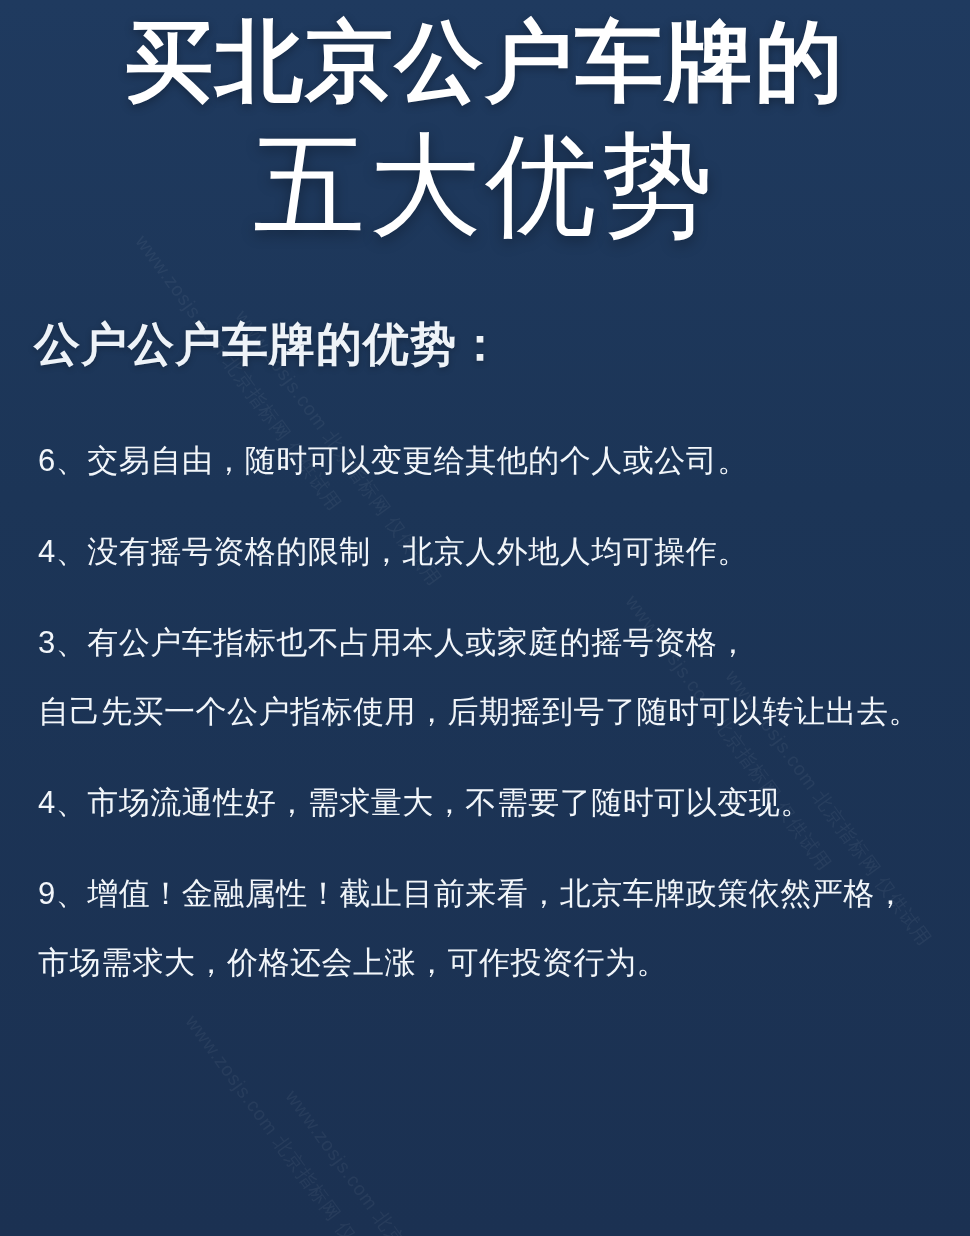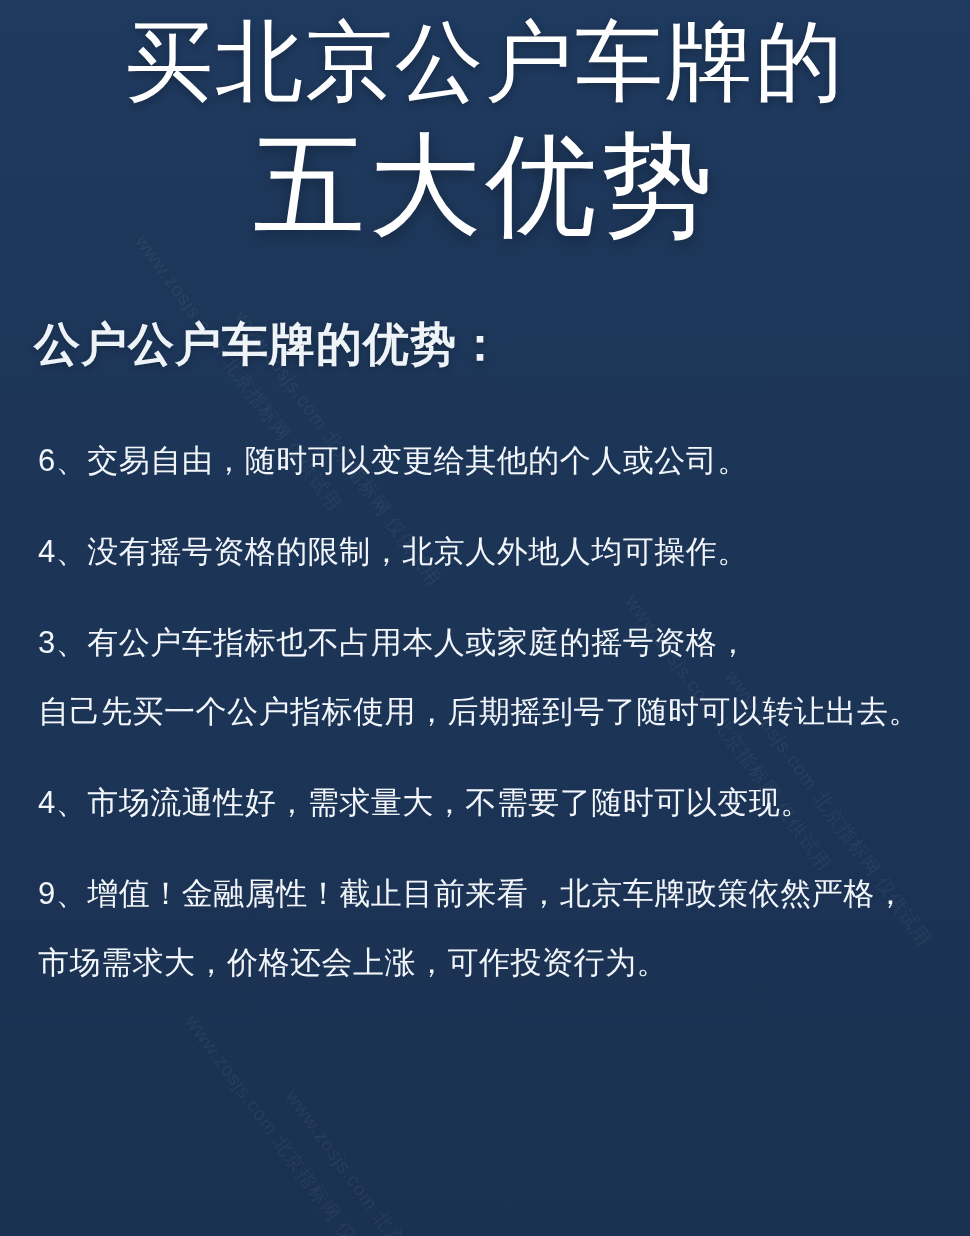--- a/index.html
+++ b/index.html
@@ -49,21 +49,21 @@
 
   
   .headline {
     position: relative;
     z-index: 5;
     text-align: center;
     color: #ffffff;
   }
   .headline .line1 {
     font-size: 88px;
-    font-weight: normal;
+    font-weight: bold;
     line-height: 1.08;
     letter-spacing: 2px;
     padding-top: 14px;
     text-shadow: 0 3px 10px rgba(0,0,0,0.30);
     font-family: "Liberation Sans", sans-serif;
   }
   .headline .line2 {
     font-size: 112px;
     font-weight: normal;
     line-height: 1.12;

